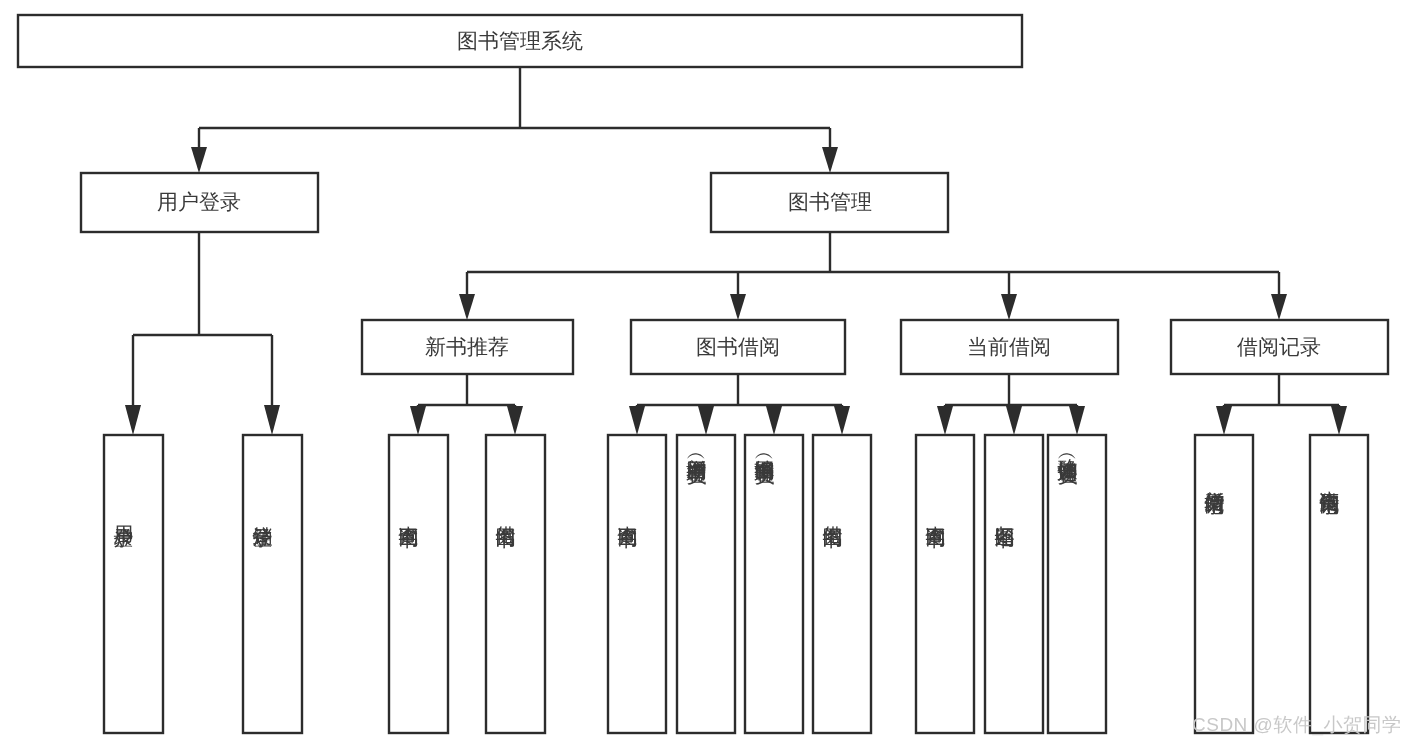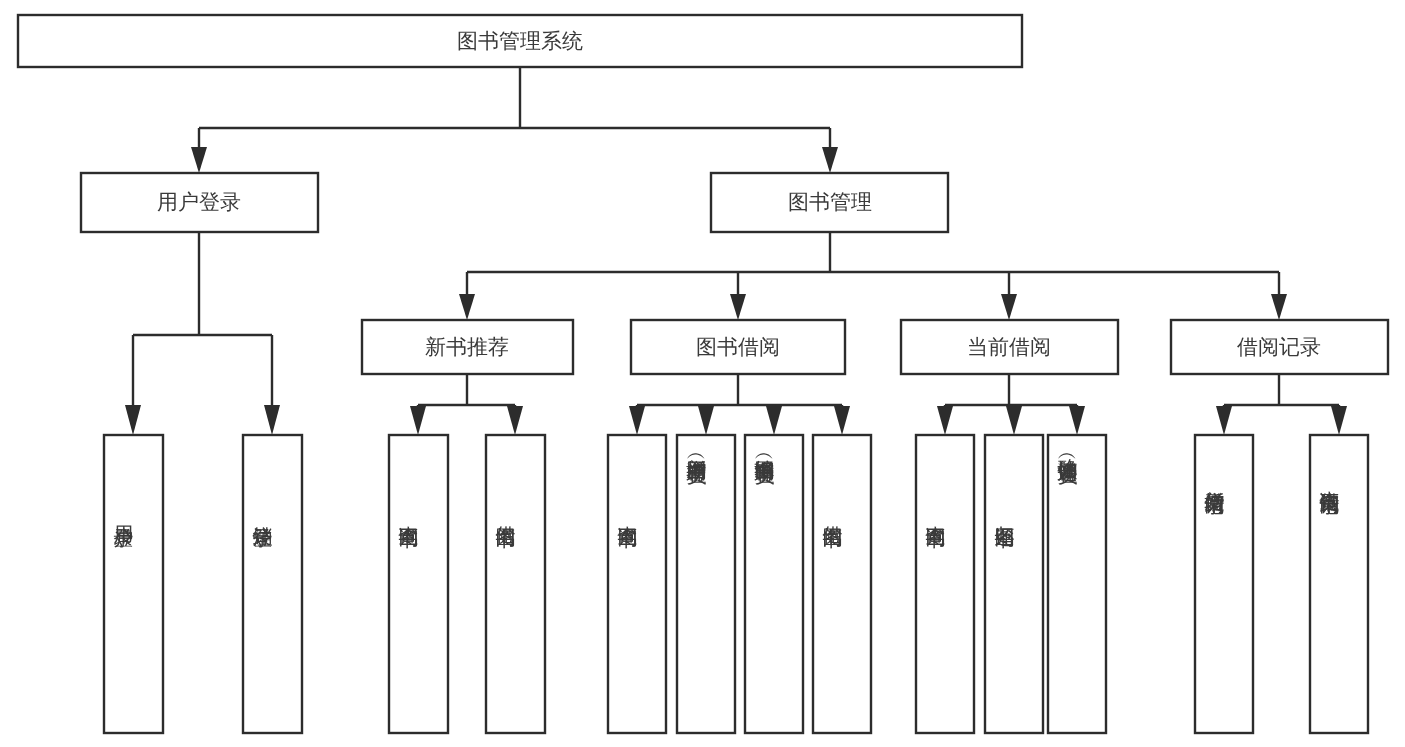--- a/index.html
+++ b/index.html
@@ -200,14 +200,15 @@
     <div class="vlabel-host" style="left:823px; top:510px;">借阅图书</div>
 
     <div class="vlabel-host" style="left:926px; top:510px;">查询图书</div>
     <div class="vlabel-host" style="left:995px; top:510px;">归还图书</div>
     <div class="vlabel-host" style="left:1058px; top:443px;">确认归还（管理员）</div>
 
     <div class="vlabel-host" style="left:1205px; top:475px;">新增借阅记录</div>
     <div class="vlabel-host" style="left:1320px; top:475px;">查询借阅记录</div>
   </div>
 
+  <div class="watermark">CSDN @软件_小贺同学</div>
 
 </div>
 
 </body></html>

